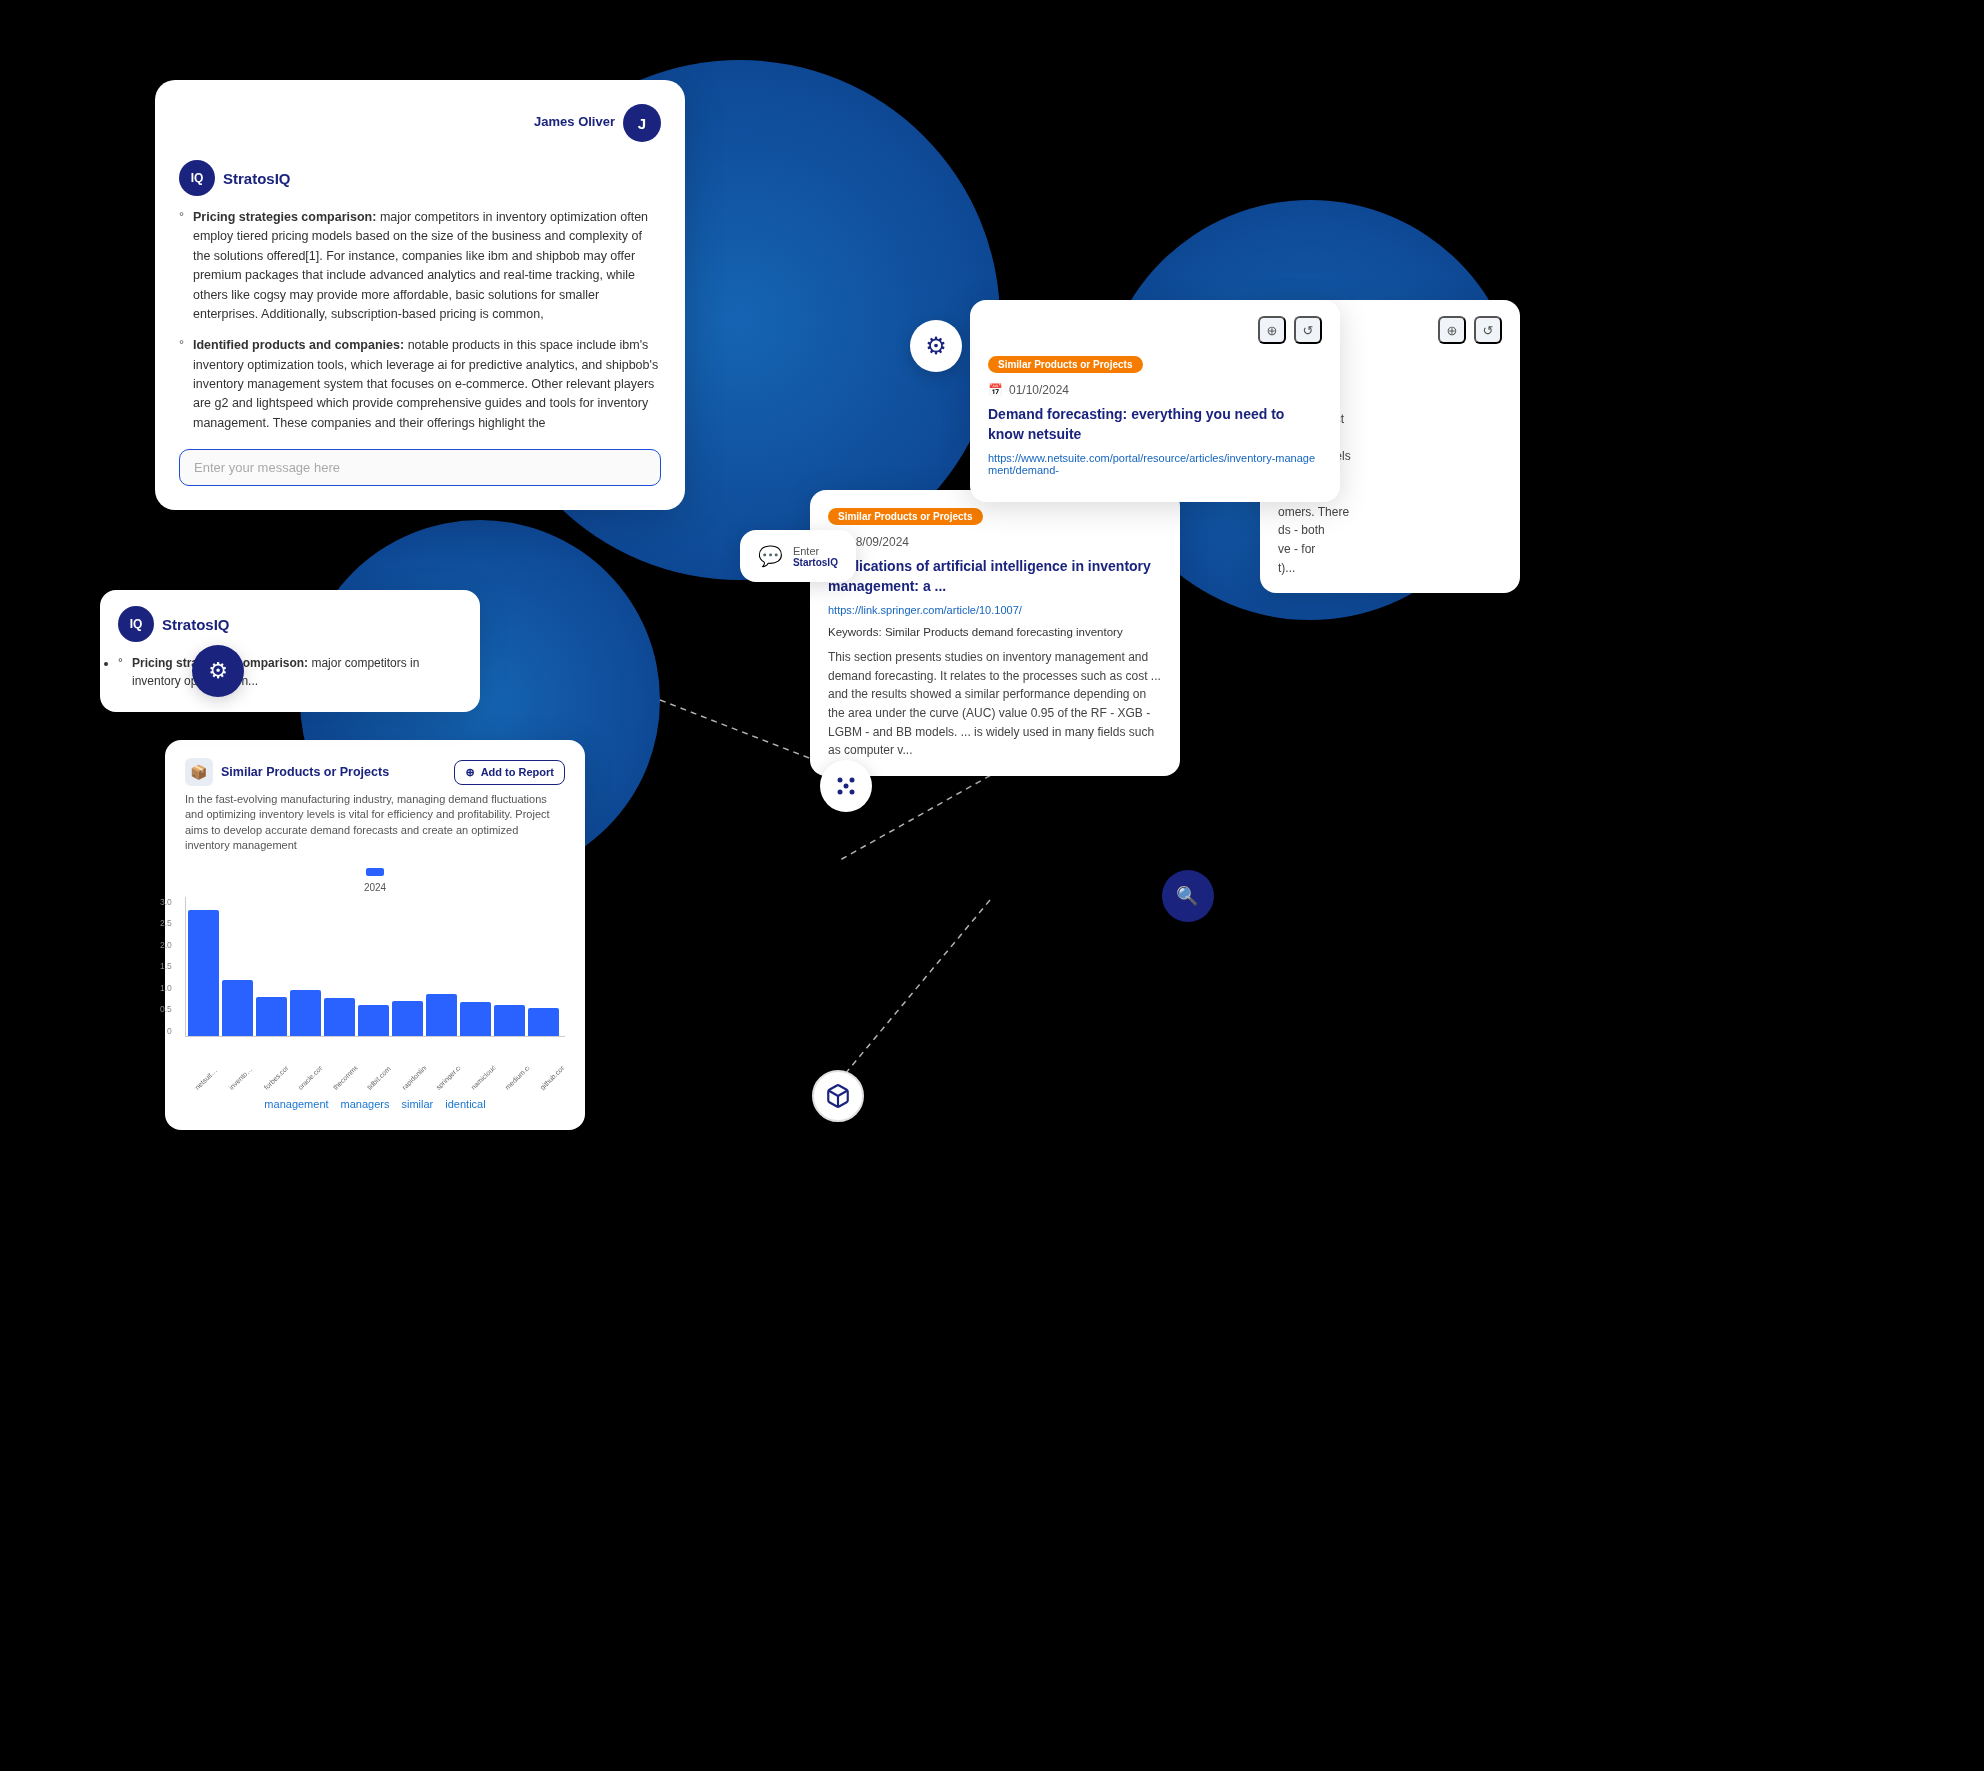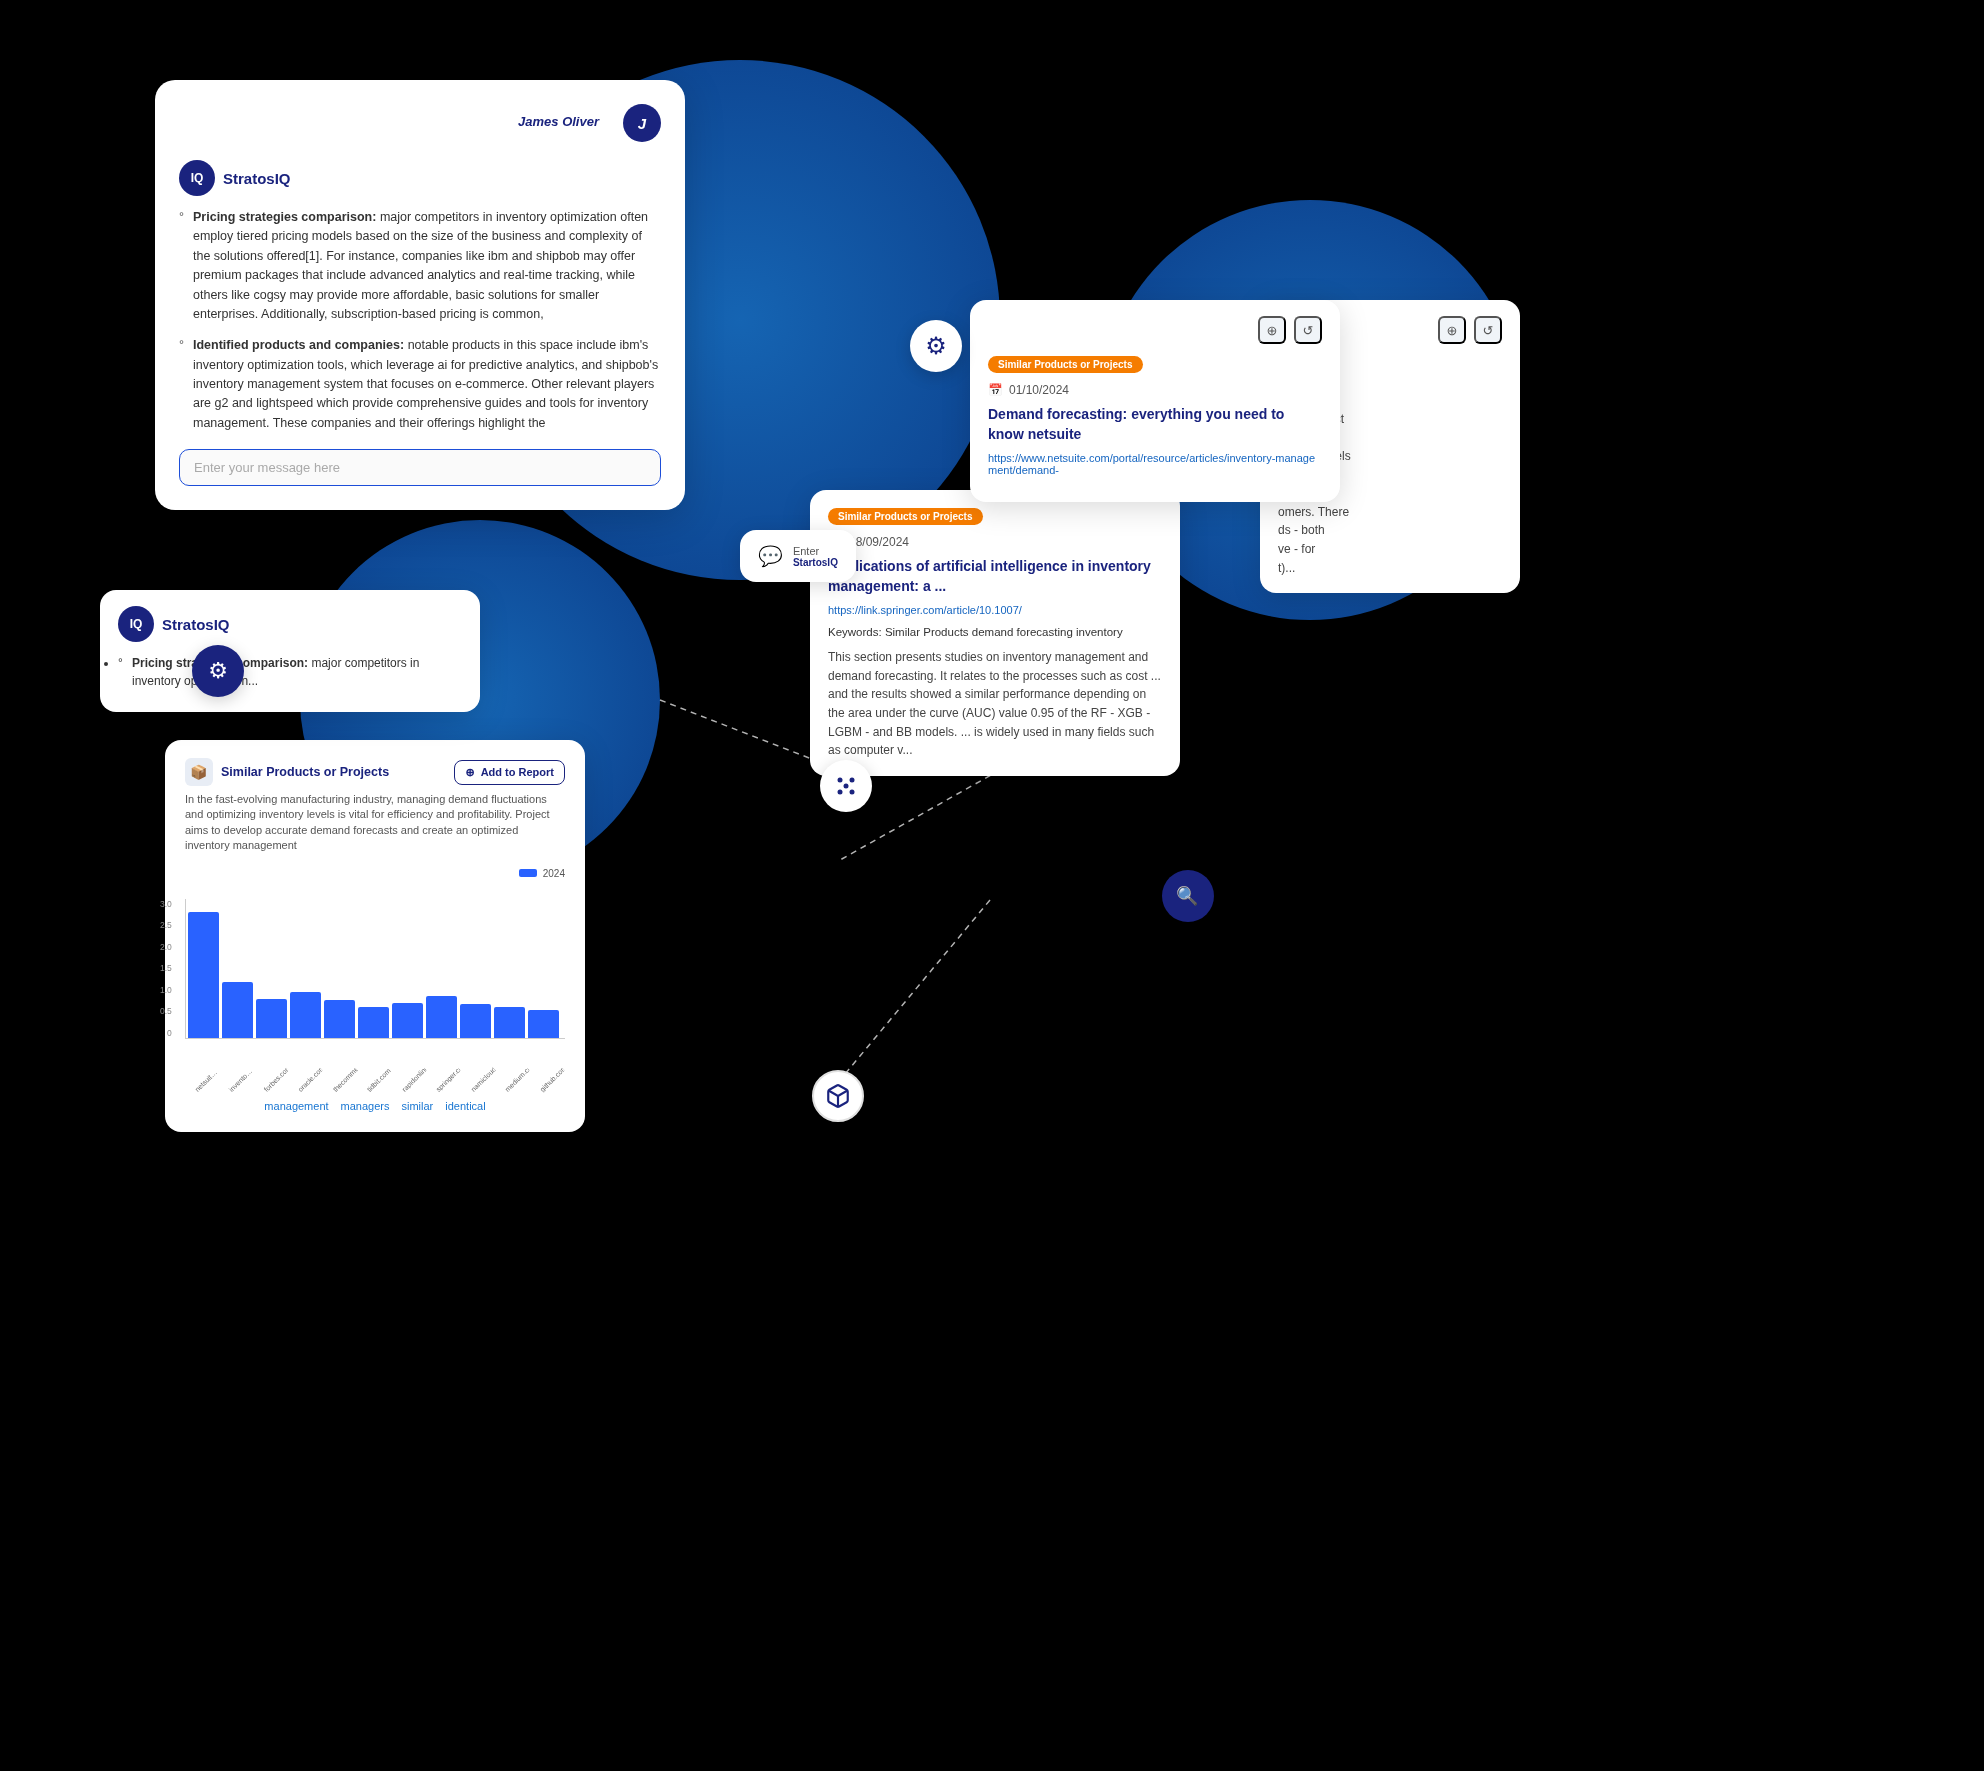--- a/index.html
+++ b/index.html
@@ -55,22 +55,21 @@
       box-shadow: 0 8px 40px rgba(0,0,0,0.18);
       z-index: 10;
     }
 
     
     .user-message {
       display: flex;
       align-items: center;
       justify-content: flex-end;
       margin-bottom: 18px;
-      gap: 24px;
-      font-style: italic;
+      gap: 8px;
     }
     .user-message-text {
       background: #f0f4f8;
       border-radius: 16px 16px 4px 16px;
       padding: 10px 16px;
       font-size: 13px;
       color: #333;
       max-width: 380px;
       text-align: center;
     }
@@ -457,21 +456,21 @@
       <span class="chart-title">Similar Products or Projects</span>
     </div>
     <button class="add-to-report-btn">
       <span>⊕</span>
       <span>Add to Report</span>
     </button>
   </div>
   <p class="chart-desc">In the fast-evolving manufacturing industry, managing demand fluctuations and optimizing inventory levels is vital for efficiency and profitability. Project aims to develop accurate demand forecasts and create an optimized inventory management</p>
 
   <div style="position:relative;">
-    <div style="display:flex; justify-content:flex-end; gap:6px; align-items:center; margin-bottom:20px; font-size:10px; color:#555;">
+    <div style="display:flex; justify-content:flex-end; gap:6px; align-items:center; margin-bottom:4px; font-size:10px; color:#555;flex-direction:column;">
       <div style="width:18px;height:8px;background:#2962ff;border-radius:2px;"></div>
       <span>2024</span>
     </div>
     <div style="display:flex; align-items:flex-end; height:140px; gap:3px; border-left:1.5px solid #ccc; border-bottom:1.5px solid #ccc; padding:0 6px 0 2px; position:relative;">
 
       <div style="position:absolute;left:-26px;top:0;height:100%;display:flex;flex-direction:column;justify-content:space-between;font-size:8.5px;color:#888;align-items:flex-end;">
         <span>3.0</span>
         <span>2.5</span>
         <span>2.0</span>
         <span>1.5</span>

